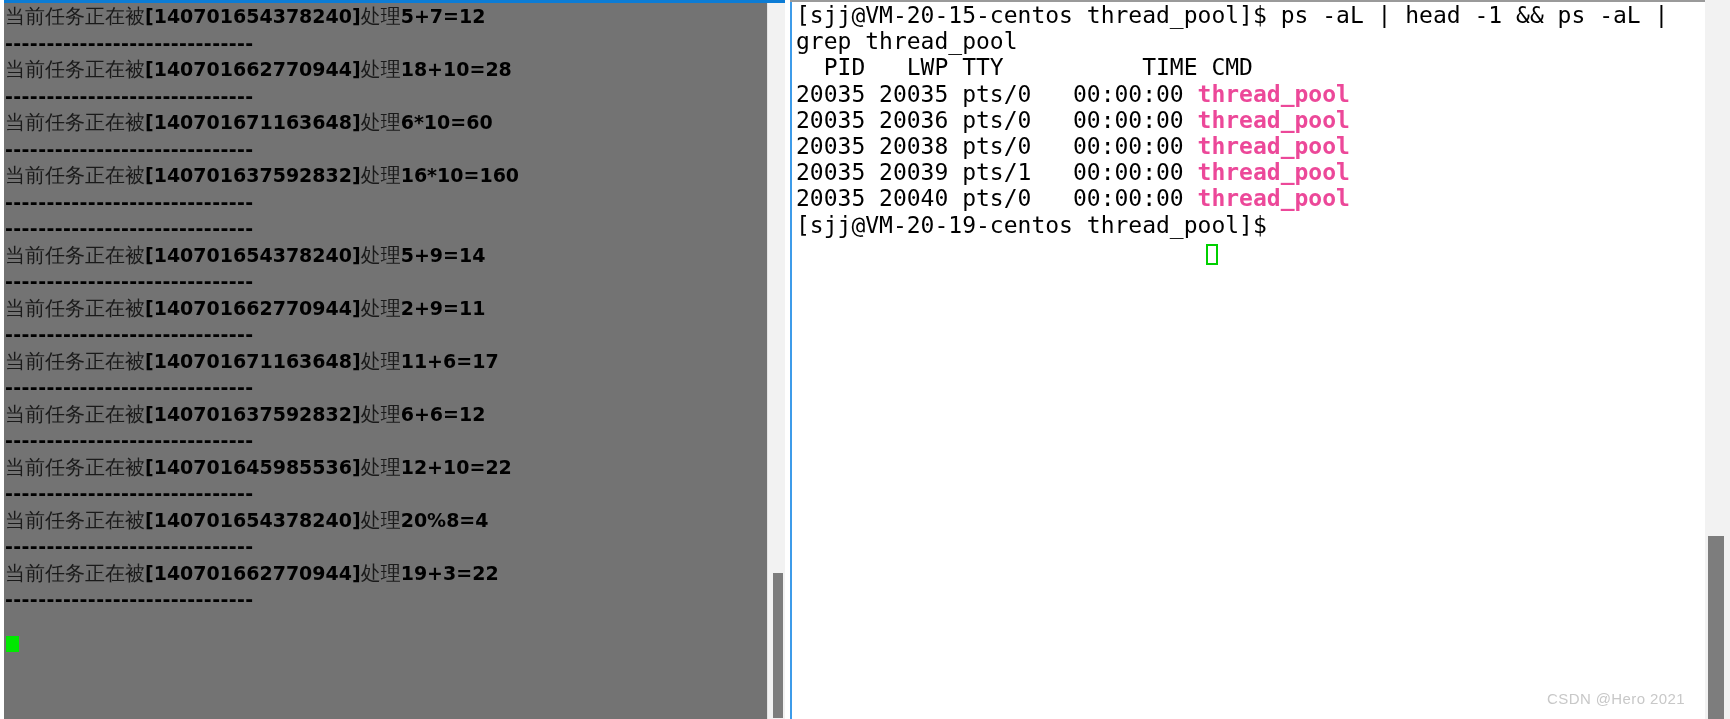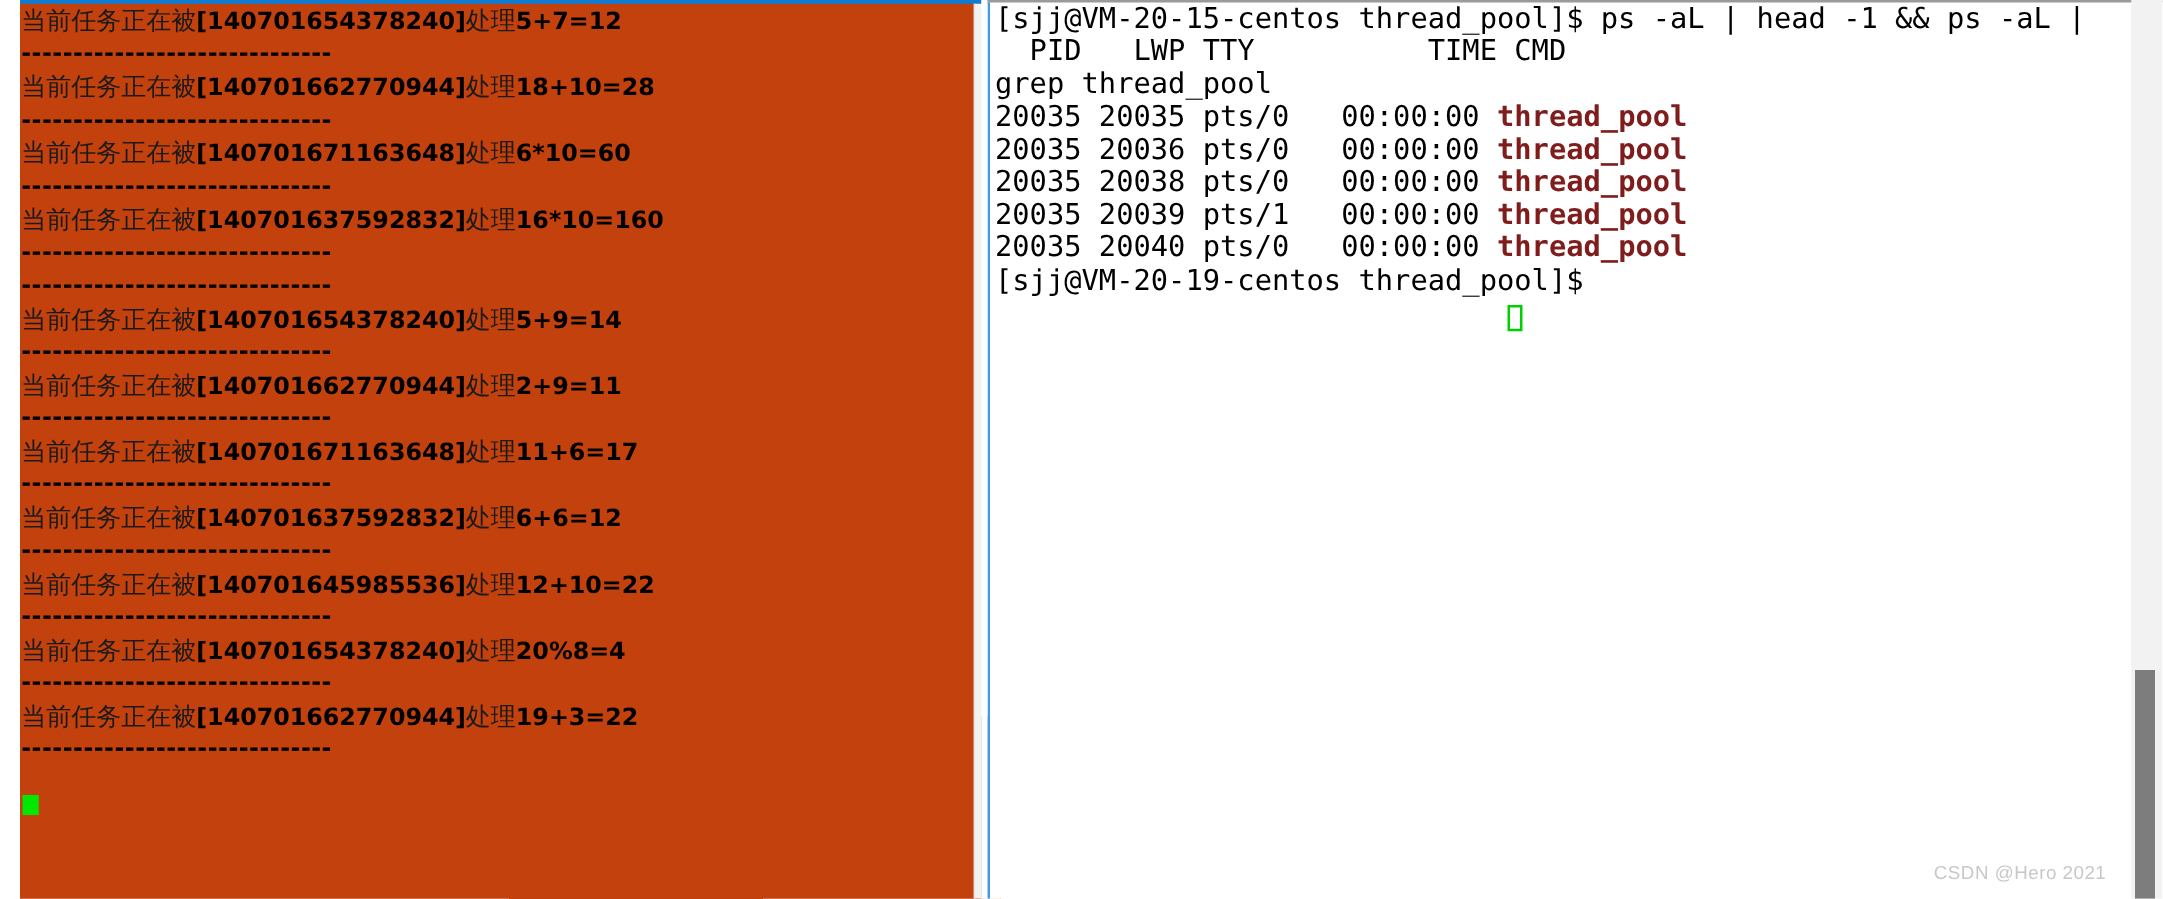--- a/index.html
+++ b/index.html
@@ -18,24 +18,24 @@
   
   #root {
     position: absolute;
     left: 0; top: 0;
     width: 1730px; height: 719px;
   }
 
   
   #left-pane {
     position: absolute;
-    left: 16px; top: 0;
+    left: 4px; top: 0;
     width: 785px;
     height: 719px;
-    background: #c2410c;
+    background: #737373;
     overflow: hidden;
   }
   #left-top-border {
     position: absolute;
     left: 0; top: 0;
     width: 785px; height: 3px;
     background: #0c7cd5;
   }
   #left-content {
     position: absolute;
@@ -139,21 +139,21 @@
     font-size: 23px;
   }
   .term-line {
     height: 26.2px;
     line-height: 26.2px;
     white-space: pre;
     color: #000000;
     padding-left: 2px;
   }
   .term-line .cmd-red {
-    color: #7f1d1d;
+    color: #ec4899;
     font-weight: bold;
   }
   #term-cursor {
     position: absolute;
     left: 416px;
     top: 244px;
     width: 12px;
     height: 21px;
     border: 2px solid #00d000;
     box-sizing: border-box;
@@ -228,22 +228,22 @@
   </div>
 
   <div id="divider"></div>
 
   <div id="right-pane">
     <div id="right-top-border"></div>
     <div id="term-left-rail"></div>
 
     <div id="term-body">
       <div class="term-line">[sjj@VM-20-15-centos thread_pool]$ ps -aL | head -1 &amp;&amp; ps -aL |</div>
+      <div class="term-line">grep thread_pool</div>
       <div class="term-line">  PID   LWP TTY          TIME CMD</div>
-      <div class="term-line">grep thread_pool</div>
 
       <div id="ps-rows">
           <div class="term-line"><span>20035 20035 pts/0   00:00:00 </span><span class="cmd-red">thread_pool</span></div>
           <div class="term-line"><span>20035 20036 pts/0   00:00:00 </span><span class="cmd-red">thread_pool</span></div>
           <div class="term-line"><span>20035 20038 pts/0   00:00:00 </span><span class="cmd-red">thread_pool</span></div>
           <div class="term-line"><span>20035 20039 pts/1   00:00:00 </span><span class="cmd-red">thread_pool</span></div>
           <div class="term-line"><span>20035 20040 pts/0   00:00:00 </span><span class="cmd-red">thread_pool</span></div>
         </div>
       <div class="term-line">[sjj@VM-20-19-centos thread_pool]$ </div>
     </div>

